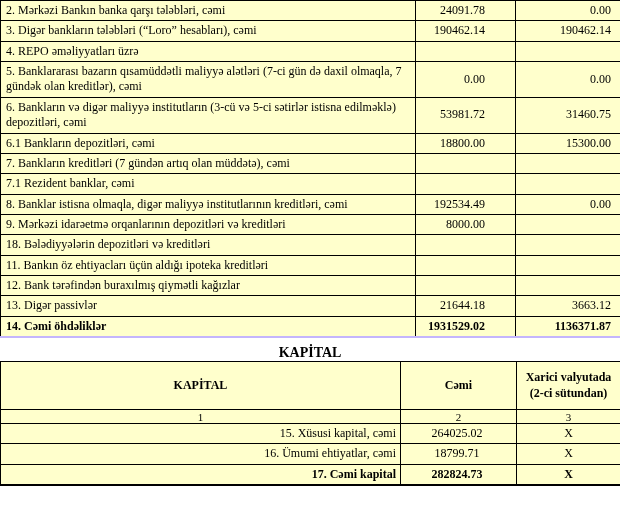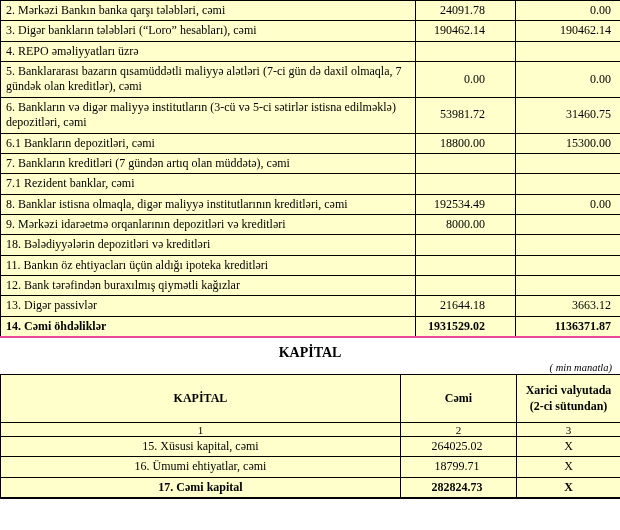--- a/index.html
+++ b/index.html
@@ -21,21 +21,21 @@
   td, th {
     border: 1px solid #000;
     background: #ffffcc;
     font-size: 12px;
     line-height: 1.28;
     padding: 2px 4px;
     vertical-align: middle;
     overflow: hidden;
   }
   
-  #liabilities-table { border-bottom: 2px solid #ec4899; }
+  #liabilities-table { border-bottom: 2px solid #c4b5fd; }
   #liabilities-table td.label { text-align: left; padding-left: 5px; }
   #liabilities-table td.num   { text-align: right; padding-right: 30px; }
   #liabilities-table td.col3  { padding-right: 9px; }
   tr.bold td { font-weight: bold; }
 
   
   .section-heading {
     text-align: center;
     font-weight: bold;
     font-size: 14px;
@@ -61,21 +61,21 @@
   }
   #capital-table thead tr.colnums th {
     font-weight: normal;
     text-align: center;
     font-size: 11px;
     height: 14px;
     padding: 0 2px;
     line-height: 1.1;
   }
   #capital-table tbody tr { height: 20px; }
-  #capital-table td.label { text-align: center; }
+  #capital-table td.label { text-align: right; }
   #capital-table td.num   { text-align: center; padding-right: 7px; }
   #capital-table td.center { text-align: center; padding-right: 4px; }
 </style>
 </head>
 <body>
 
 <div class="page">
 
   <table id="liabilities-table">
     <colgroup>
@@ -157,21 +157,20 @@
         <tr class="bold">
           <td class="label">14. Cəmi öhdəliklər</td>
           <td class="num">1931529.02</td>
           <td class="num col3">1136371.87</td>
         </tr>
       </tbody>
   </table>
 
   <div class="section-heading">KAPİTAL</div>
 
-  <div class="unit-note">( min manatla)</div>
 
   <table id="capital-table">
     <colgroup>
       <col style="width:400px">
       <col style="width:116px">
       <col style="width:104px">
     </colgroup>
     <thead>
       <tr class="head-row">
         <th>KAPİTAL</th>

